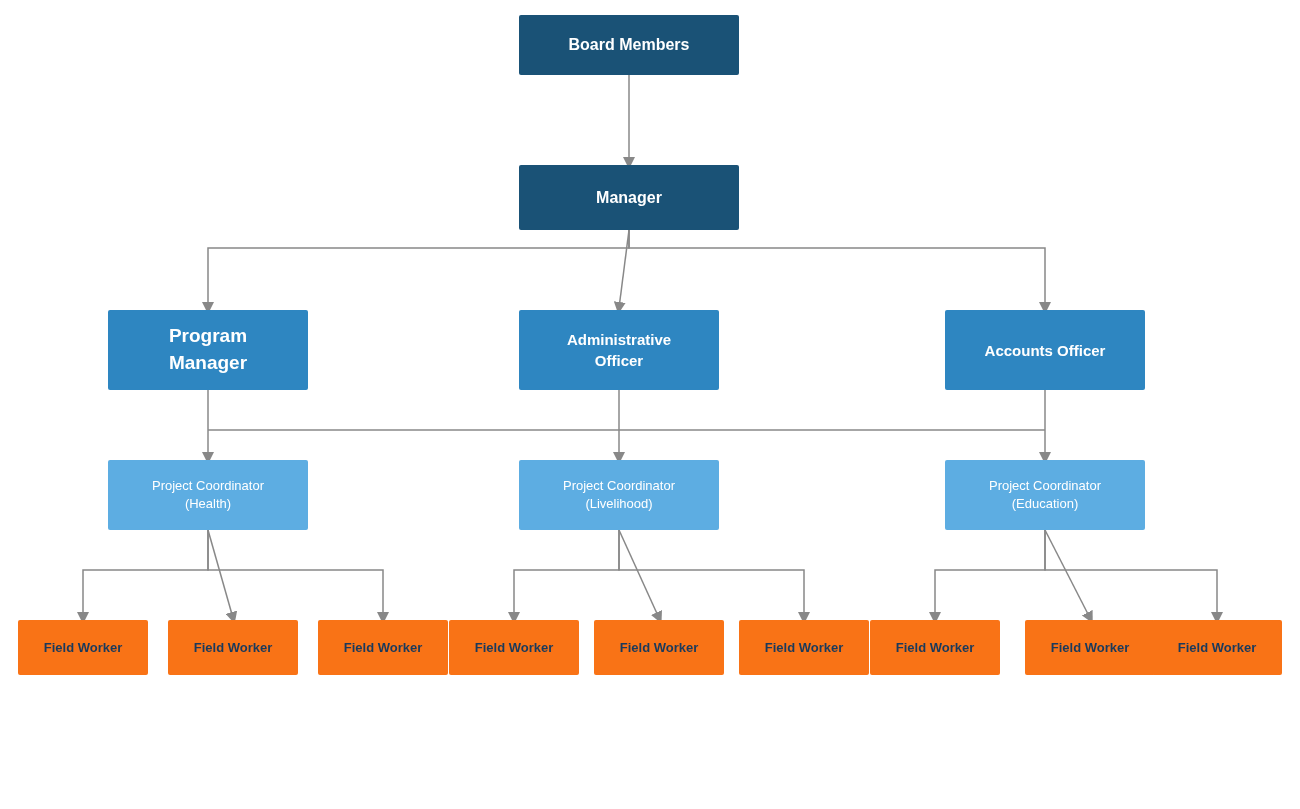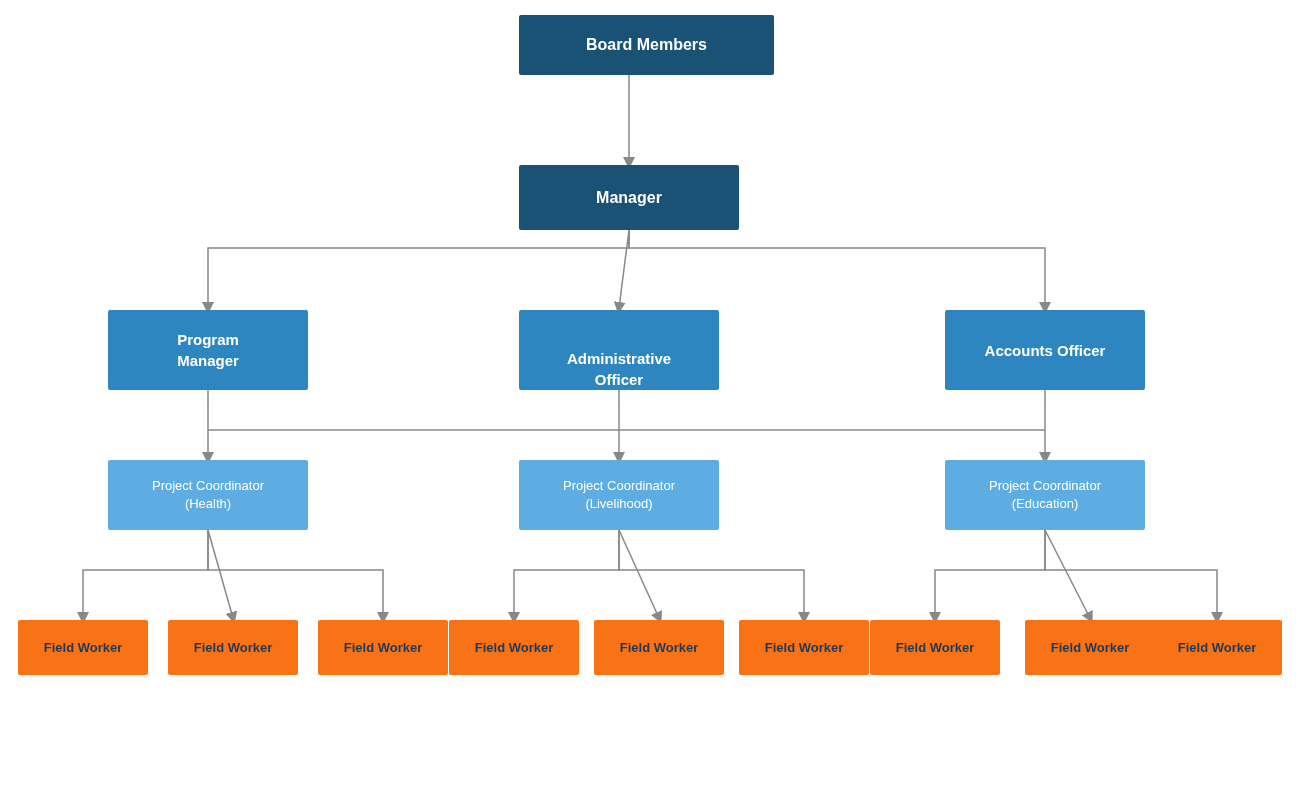--- a/index.html
+++ b/index.html
@@ -93,33 +93,33 @@
 
     <polyline points="619,530 619,570 514,570 514,618" fill="none" stroke="#888" stroke-width="1.5" marker-end="url(#arrow)"></polyline>
     <line x1="619" y1="530" x2="659" y2="618" stroke="#888" stroke-width="1.5" marker-end="url(#arrow)"></line>
     <polyline points="619,530 619,570 804,570 804,618" fill="none" stroke="#888" stroke-width="1.5" marker-end="url(#arrow)"></polyline>
 
     <polyline points="1045,530 1045,570 935,570 935,618" fill="none" stroke="#888" stroke-width="1.5" marker-end="url(#arrow)"></polyline>
     <line x1="1045" y1="530" x2="1090" y2="618" stroke="#888" stroke-width="1.5" marker-end="url(#arrow)"></line>
     <polyline points="1045,530 1045,570 1217,570 1217,618" fill="none" stroke="#888" stroke-width="1.5" marker-end="url(#arrow)"></polyline>
   </svg>
 
-  <div class="node node-dark" style="left:519px; top:15px; width:255px; height:60px; font-size:16px;">
+  <div class="node node-dark" style="left:519px; top:15px; width:220px; height:60px; font-size:16px;">
     <span>Board Members</span>
   </div>
 
   <div class="node node-dark" style="left:519px; top:165px; width:220px; height:65px; font-size:16px;">
     <span>Manager</span>
   </div>
 
-  <div class="node node-mid" style="left:108px; top:310px; width:200px; height:80px; font-size:15px; line-height:1.4;">
+  <div class="node node-mid" style="left:108px; top:310px; width:200px; height:80px; font-size:19px; line-height:1.4;">
     <span>Program<br>Manager</span>
   </div>
 
-  <div class="node node-mid" style="left:519px; top:310px; width:200px; height:80px; font-size:15px; line-height:1.4;align-items:flex-end;">
+  <div class="node node-mid" style="left:519px; top:310px; width:200px; height:80px; font-size:15px; line-height:1.4;">
     <span>Administrative<br>Officer</span>
   </div>
 
   <div class="node node-mid" style="left:945px; top:310px; width:200px; height:80px; font-size:15px; line-height:1.4;">
     <span>Accounts Officer</span>
   </div>
 
   <div class="node node-light" style="left:108px; top:460px; width:200px; height:70px; font-size:13px; font-weight:normal; line-height:1.4;">
     <span>Project Coordinator<br>(Health)</span>
   </div>

